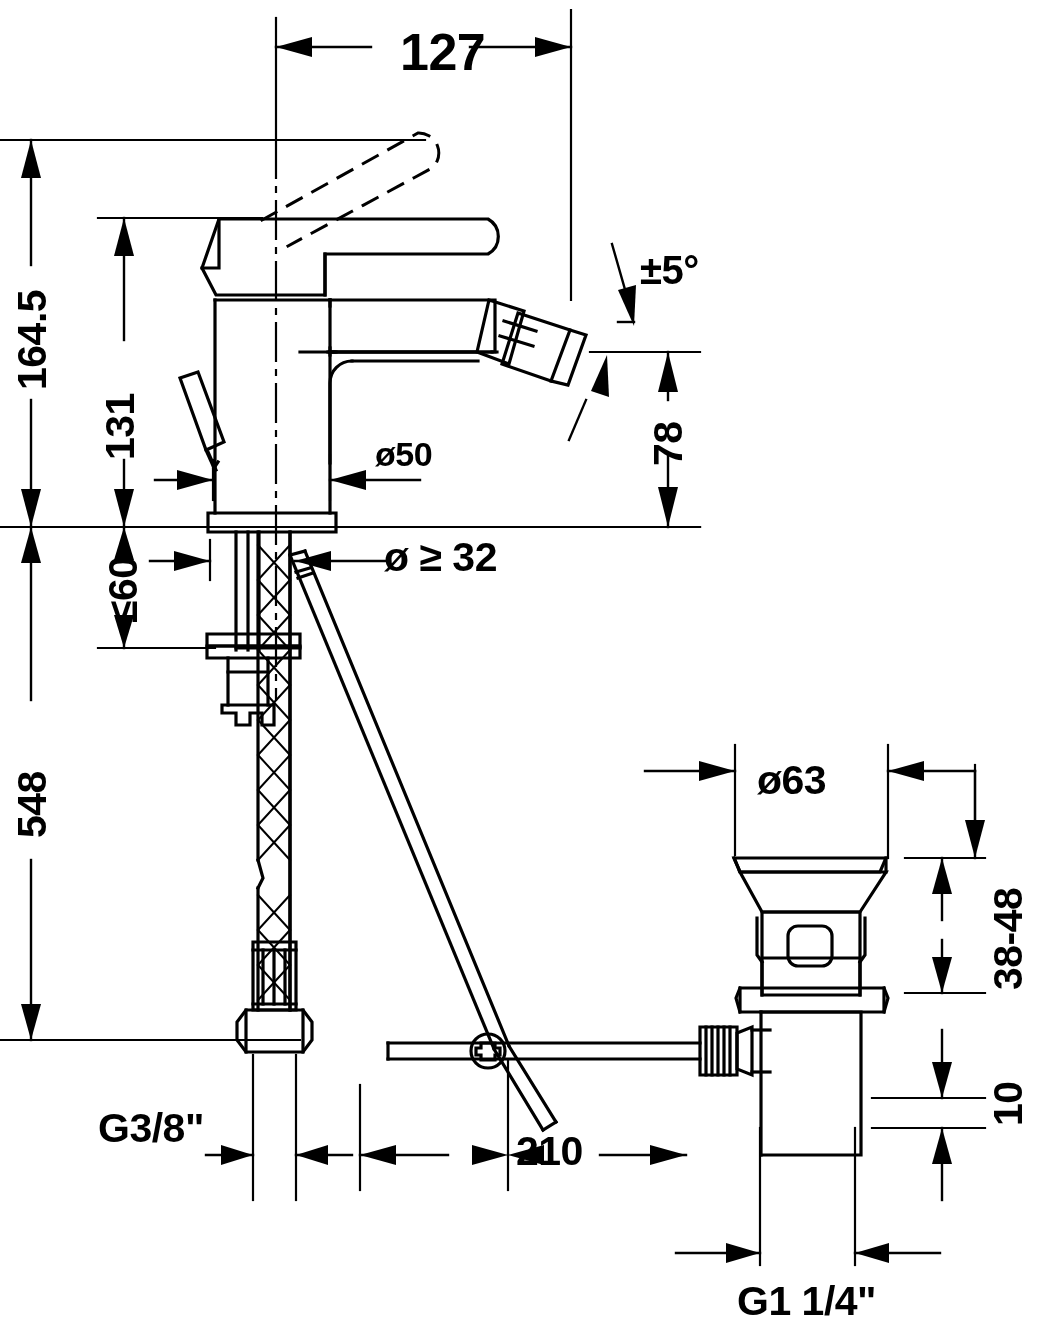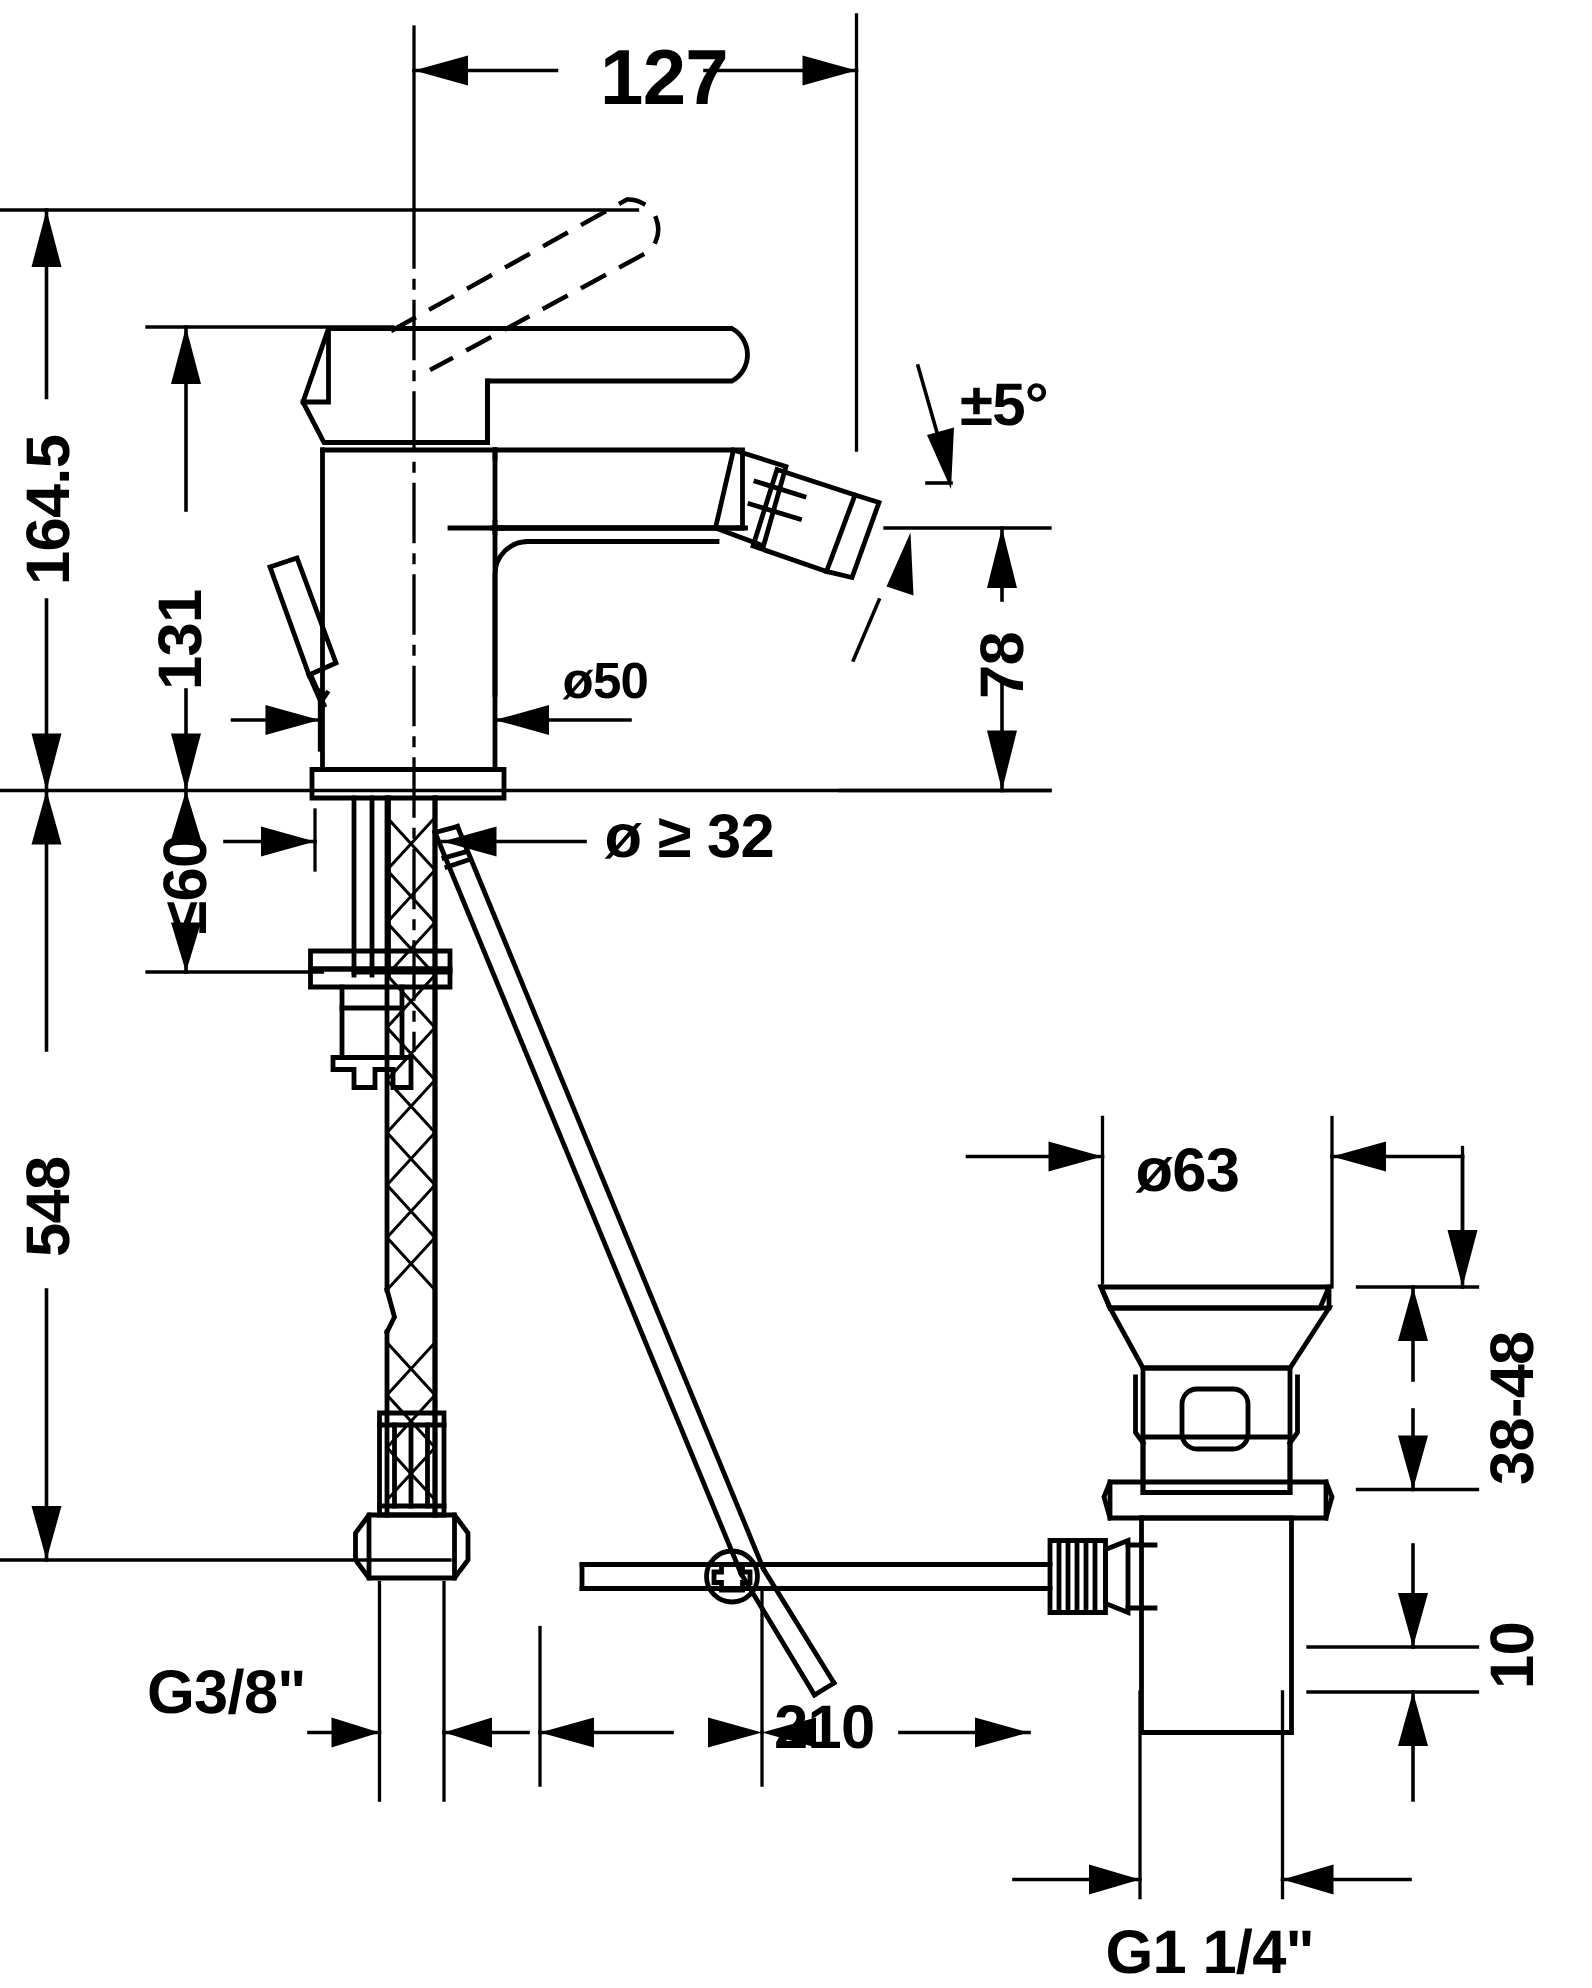--- a/index.html
+++ b/index.html
@@ -322,21 +322,21 @@
 <div class="dimlabel rot90" style="left:12px;top:390px;font-size:41px;">164.5</div>
 
 <div class="dimlabel rot90" style="left:100px;top:460px;font-size:41px;">131</div>
 
 <div class="dimlabel" style="left:640px;top:250px;font-size:40px;">±5°</div>
 
 <div class="dimlabel rot90" style="left:648px;top:466px;font-size:41px;">78</div>
 
 <div class="dimlabel" style="left:375px;top:437px;font-size:34px;">ø50</div>
 
-<div class="dimlabel" style="left:403px;top:537px;font-size:41px;">ø ≥ 32</div>
+<div class="dimlabel" style="left:384px;top:537px;font-size:41px;">ø ≥ 32</div>
 
 <div class="dimlabel rot90" style="left:103px;top:623px;font-size:41px;">≤60</div>
 
 <div class="dimlabel rot90" style="left:12px;top:838px;font-size:41px;">548</div>
 
 <div class="dimlabel" style="left:98px;top:1108px;font-size:41px;">G3/8"</div>
 
 <div class="dimlabel" style="left:516px;top:1131px;font-size:41px;">210</div>
 
 <div class="dimlabel" style="left:757px;top:750px;font-size:41px;margin-top:10px;">ø63</div>

